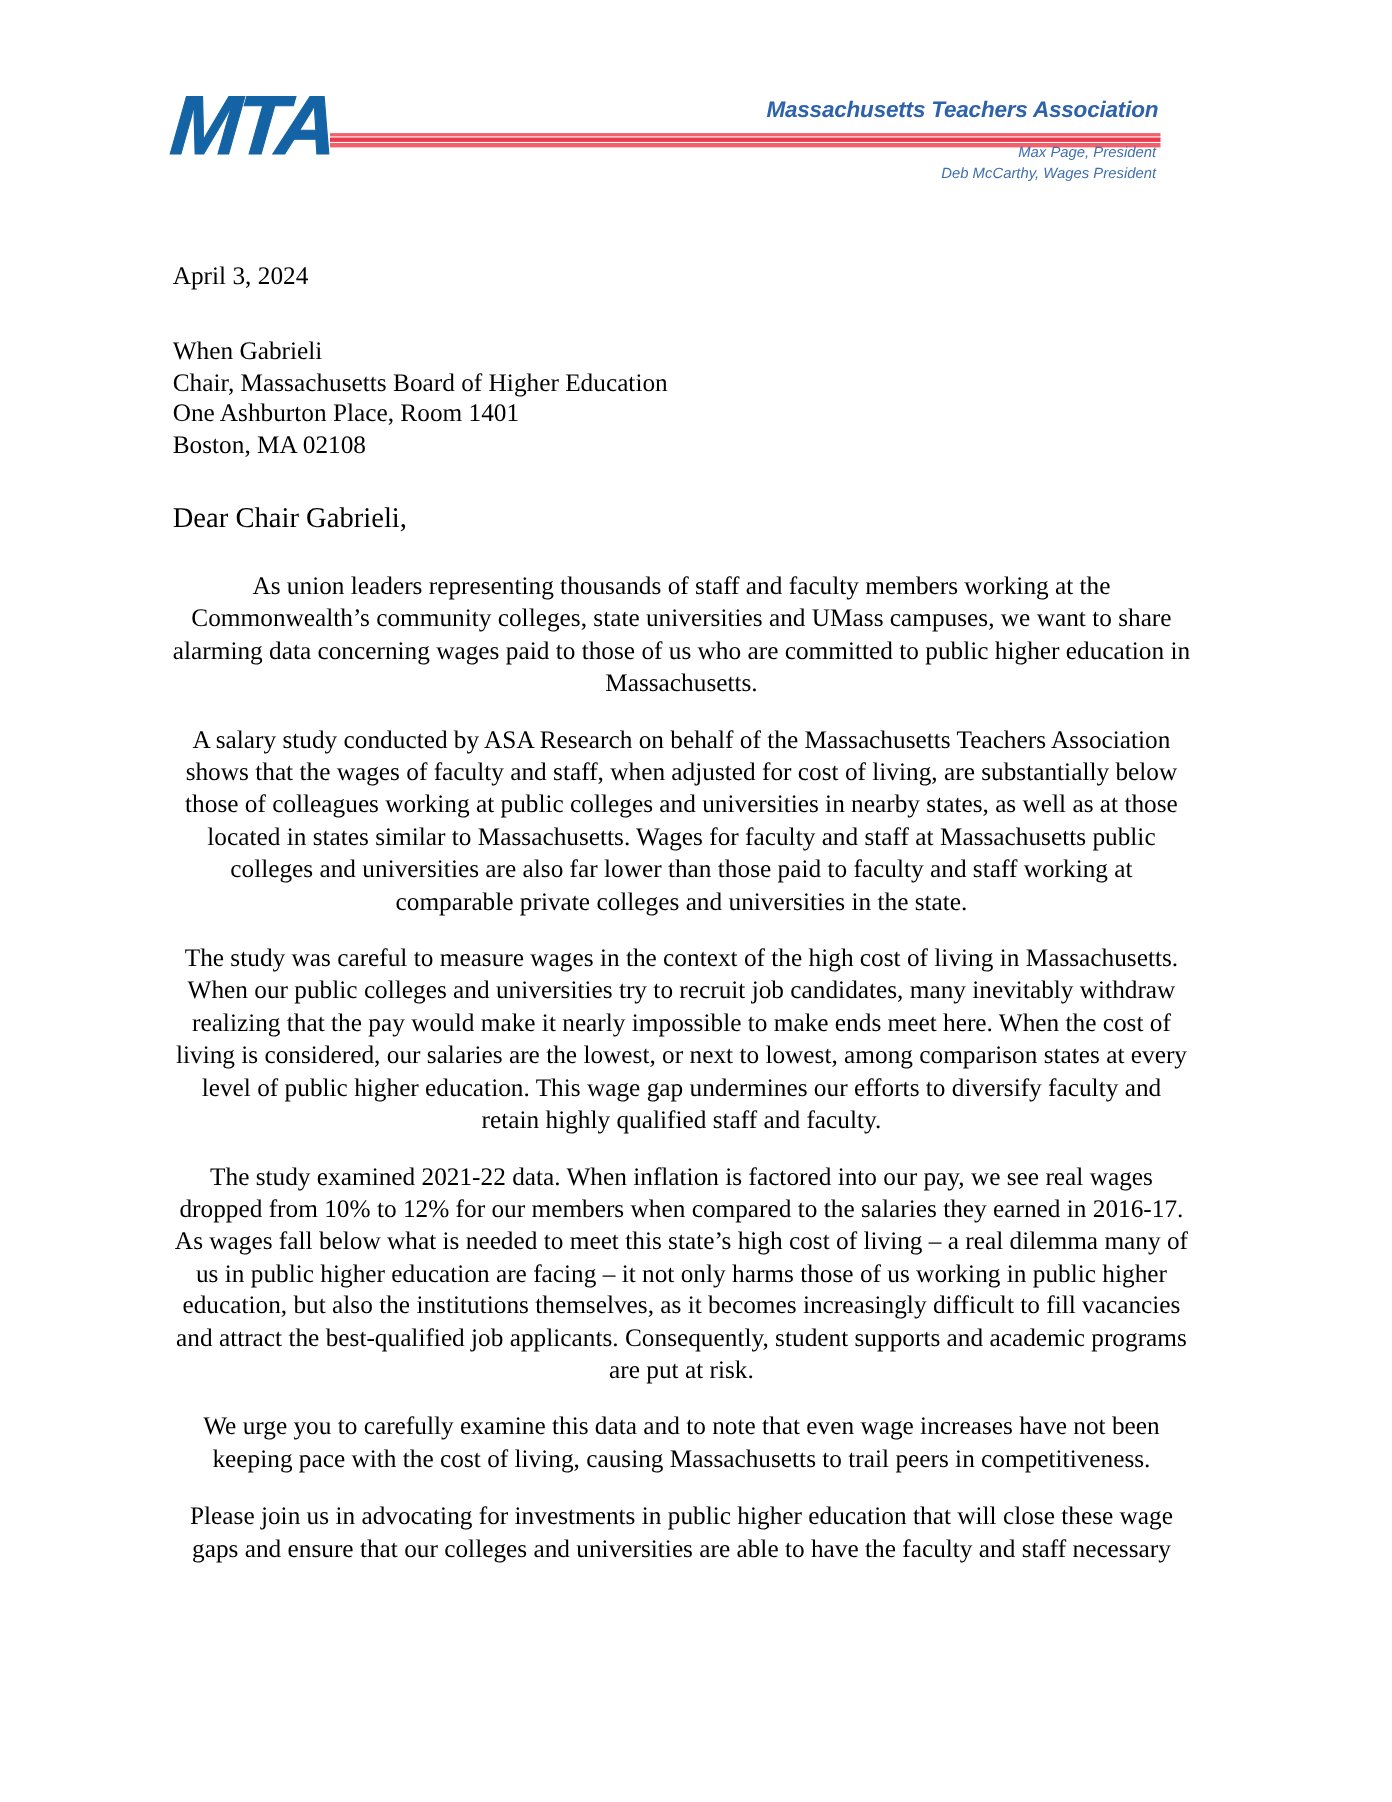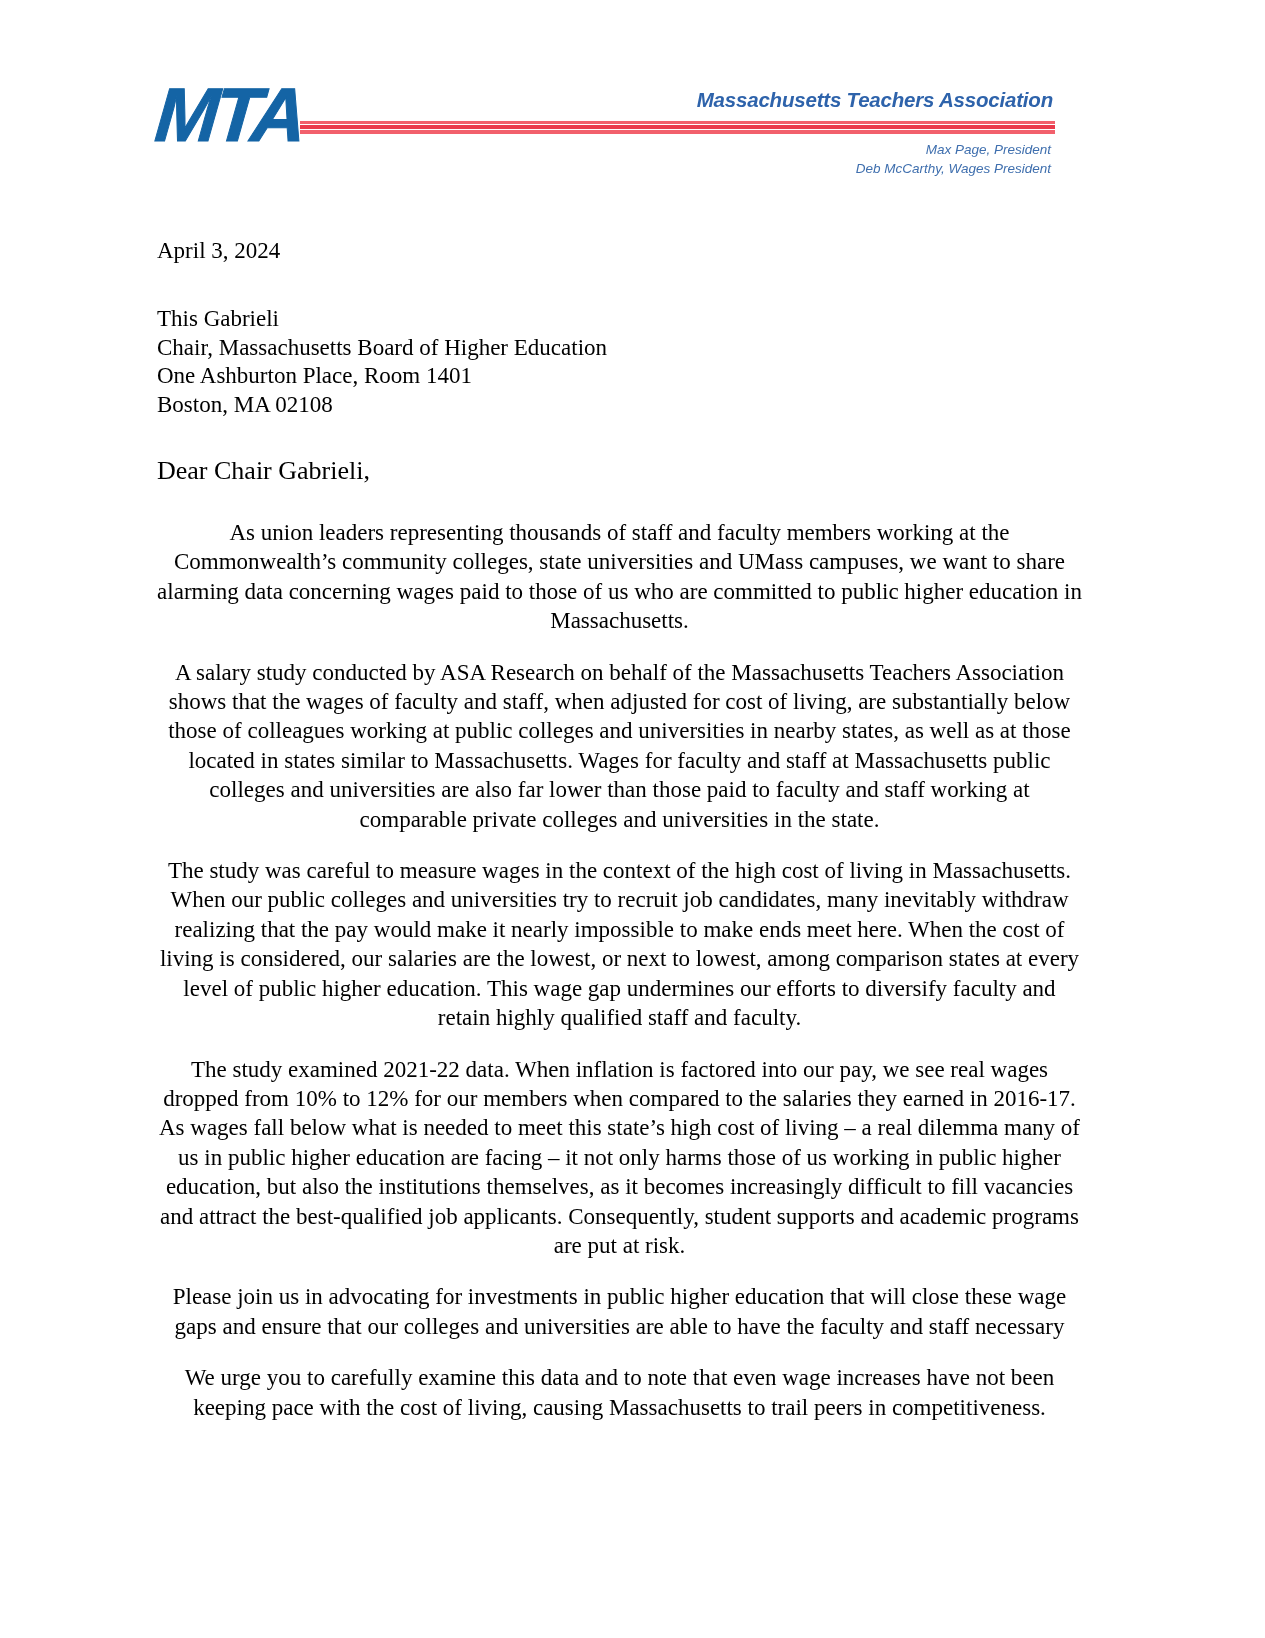--- a/index.html
+++ b/index.html
@@ -74,21 +74,21 @@
     font-size: 20.5px;
     letter-spacing: -0.2px;
     color: #2e63ab;
     white-space: nowrap;
     text-align: right;
   }
 
   .officers {
     position: absolute;
     right: 214px;
-    top: 140px;
+    top: 129px;
     text-align: right;
     font-family: "Liberation Sans", "DejaVu Sans", sans-serif;
     font-style: italic;
     font-size: 13.5px;
     line-height: 19px;
     color: #3f6fae;
     white-space: nowrap;
   }
 
   
@@ -147,28 +147,28 @@
     <div>Deb McCarthy, Wages President</div>
   </div>
 
 </div>
 
 <div class="letter">
 
   <div class="date">April 3, 2024</div>
 
   <div class="address">
-    <div>This Gabrieli</div>
+    <div>When Gabrieli</div>
     <div>Chair, Massachusetts Board of Higher Education</div>
     <div>One Ashburton Place, Room 1401</div>
     <div>Boston, MA 02108</div>
   </div>
 
   <div class="salutation">Dear Chair Gabrieli,</div>
 
   <p class="body-par">As union leaders representing thousands of staff and faculty members working at the Commonwealth’s community colleges, state universities and UMass campuses, we want to share alarming data concerning wages paid to those of us who are committed to public higher education in Massachusetts.</p>
   <p class="body-par">A salary study conducted by ASA Research on behalf of the Massachusetts Teachers Association shows that the wages of faculty and staff, when adjusted for cost of living, are substantially below those of colleagues working at public colleges and universities in nearby states, as well as at those located in states similar to Massachusetts. Wages for faculty and staff at Massachusetts public colleges and universities are also far lower than those paid to faculty and staff working at comparable private colleges and universities in the state.</p>
   <p class="body-par">The study was careful to measure wages in the context of the high cost of living in Massachusetts. When our public colleges and universities try to recruit job candidates, many inevitably withdraw realizing that the pay would make it nearly impossible to make ends meet here. When the cost of living is considered, our salaries are the lowest, or next to lowest, among comparison states at every level of public higher education. This wage gap undermines our efforts to diversify faculty and retain highly qualified staff and faculty.</p>
   <p class="body-par">The study examined 2021-22 data. When inflation is factored into our pay, we see real wages dropped from 10% to 12% for our members when compared to the salaries they earned in 2016-17. As wages fall below what is needed to meet this state’s high cost of living – a real dilemma many of us in public higher education are facing – it not only harms those of us working in public higher education, but also the institutions themselves, as it becomes increasingly difficult to fill vacancies and attract the best-qualified job applicants. Consequently, student supports and academic programs are put at risk.</p>
+  <p class="body-par">We urge you to carefully examine this data and to note that even wage increases have not been keeping pace with the cost of living, causing Massachusetts to trail peers in competitiveness.</p>
   <p class="body-par">Please join us in advocating for investments in public higher education that will close these wage gaps and ensure that our colleges and universities are able to have the faculty and staff necessary</p>
-  <p class="body-par">We urge you to carefully examine this data and to note that even wage increases have not been keeping pace with the cost of living, causing Massachusetts to trail peers in competitiveness.</p>
 
 </div>
 
 </body></html>

